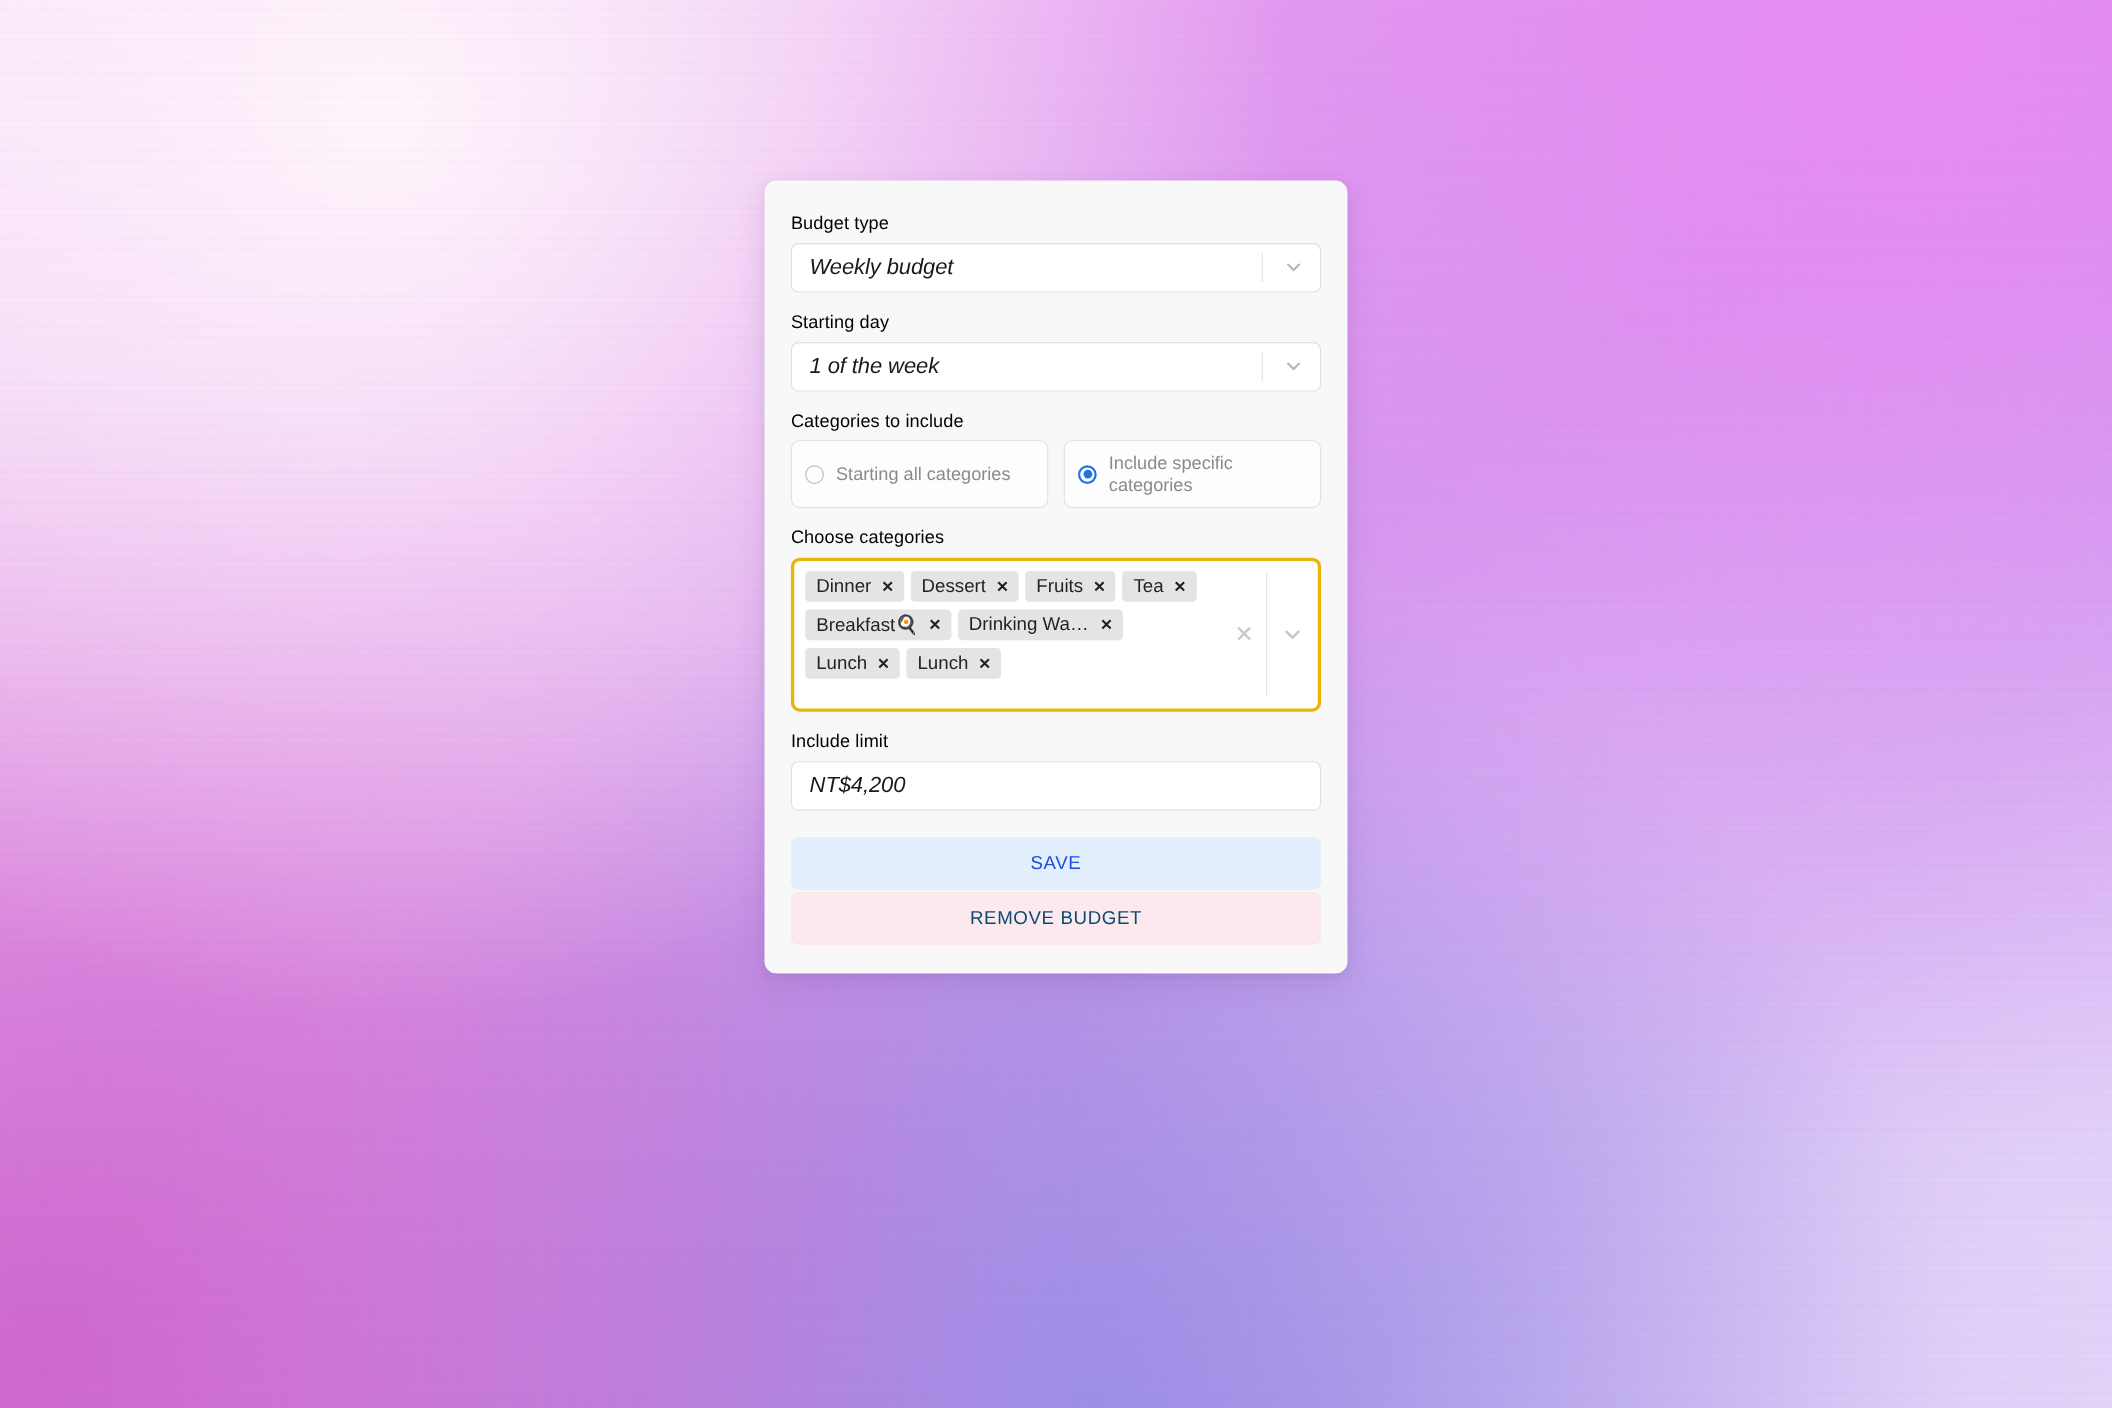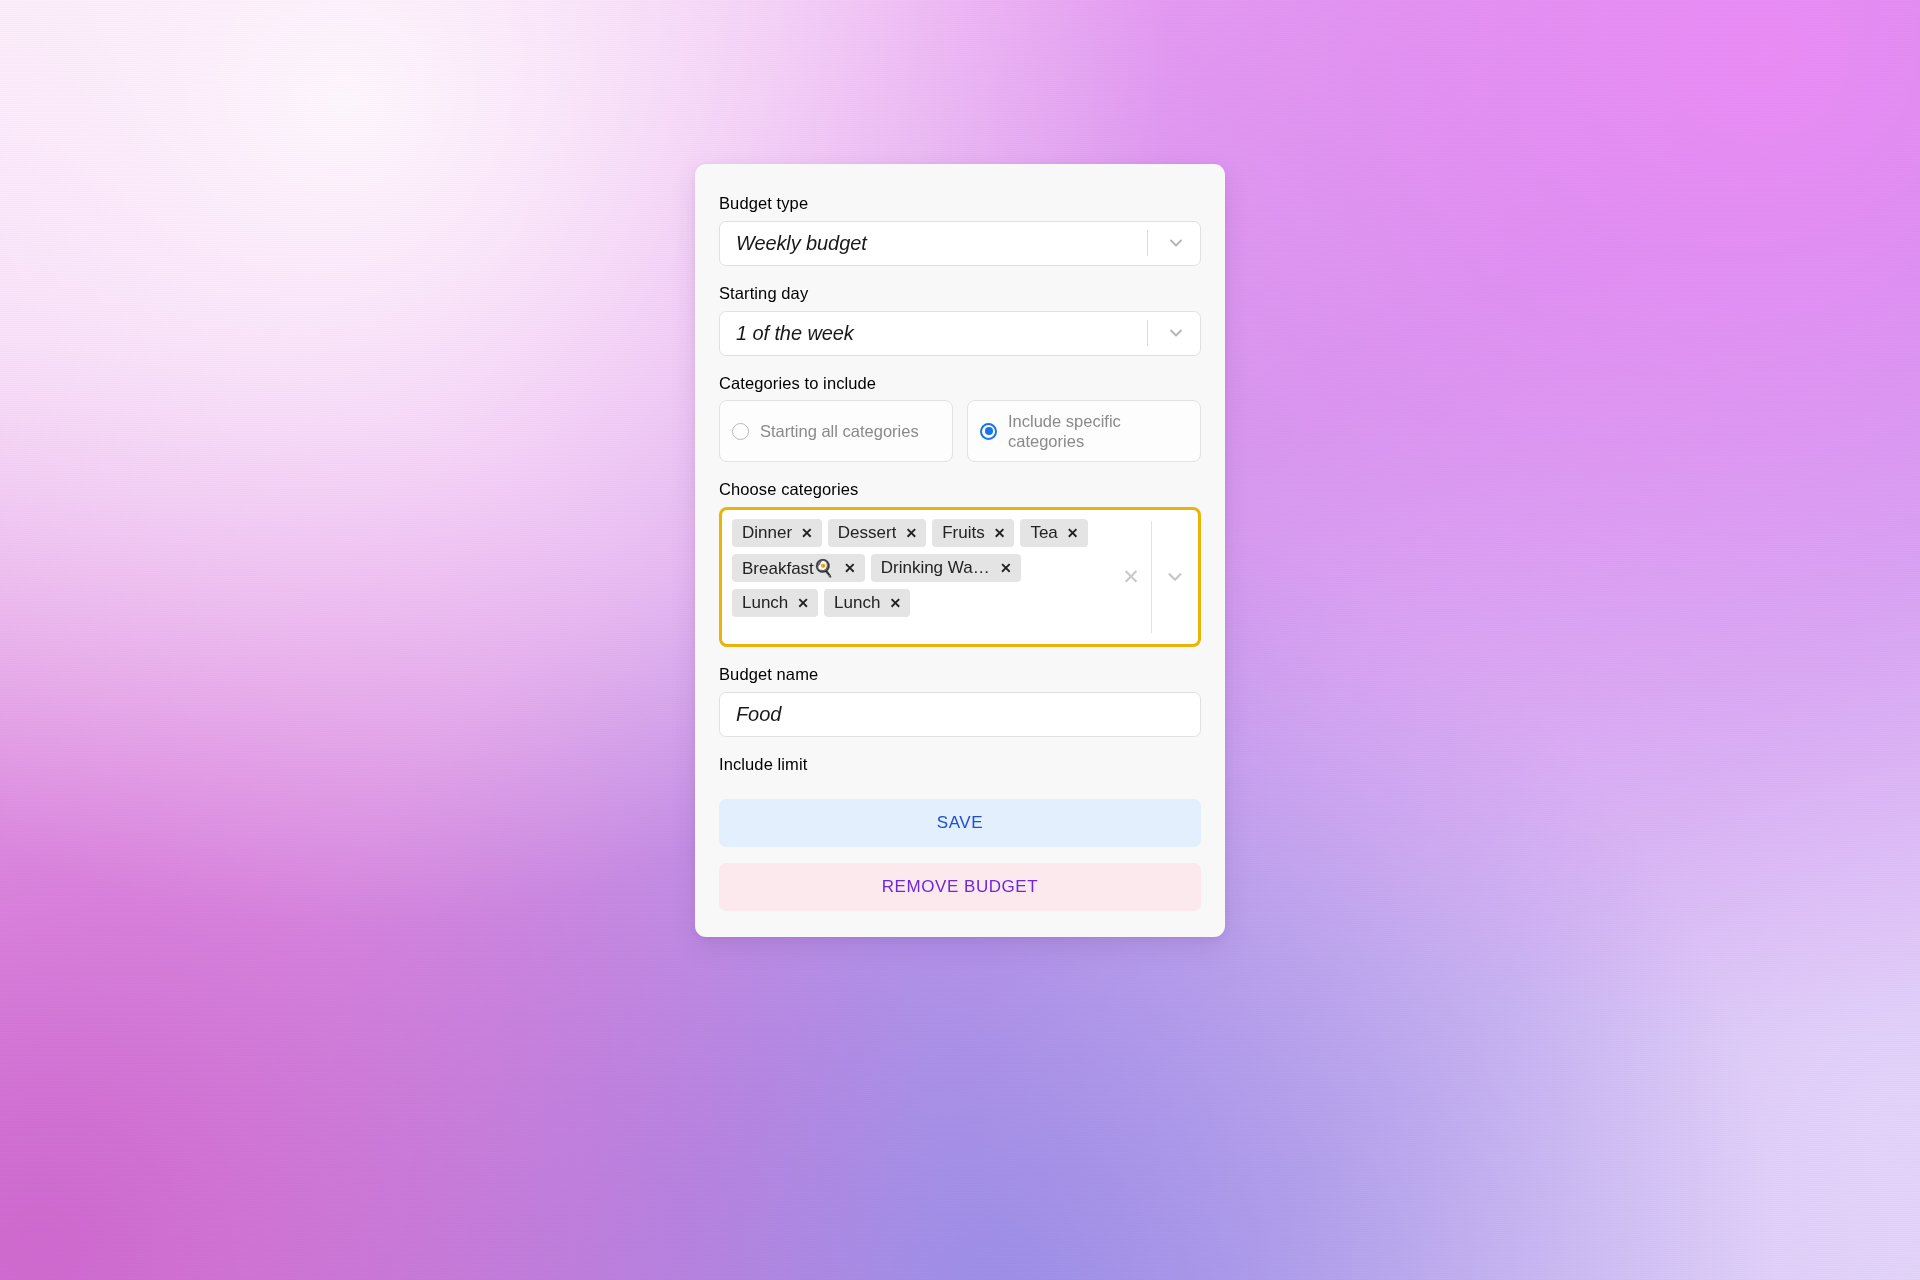--- a/index.html
+++ b/index.html
@@ -208,21 +208,21 @@
     align-items: center;
     justify-content: center;
     font-size: 17px;
     letter-spacing: 0.55px;
     cursor: pointer;
     border: none;
     width: 100%;
     font-family: "Liberation Sans", sans-serif;
   }
   .btn-save   { background: #e3effc; color: #1d4ed8; margin-top: 24px; }
-  .btn-remove { background: #fce9ee; color: #6d28d9; margin-top: 16px; }
+  .btn-remove { background: #fce9ee; color: #0c4a6e; margin-top: 2px; }
 </style>
 </head>
 <body>
 
 <div id="backdrop"></div>
 <div id="grain"></div>
 
 <div id="card">
 
   <div class="group">
@@ -307,27 +307,24 @@
         <span class="ms-divider"></span>
         <span class="ms-chev">
           <svg width="22" height="22" viewBox="0 0 20 20">
               <path d="M5 7.5 L10 12.5 L15 7.5" fill="none" stroke="#c6c6c6" stroke-width="2" stroke-linecap="round" stroke-linejoin="round"></path>
             </svg>
         </span>
       </div>
     </div>
   </div>
 
-  <div class="group">
-    <div class="field-label">Budget name</div>
+
+  <div class="group">
+    <div class="field-label">Include limit</div>
     <div class="control">
-      <span class="value">Food</span>
-    </div>
-  </div>
-
-  <div class="group">
-    <div class="field-label">Include limit</div>
+      <span class="value">NT$4,200</span>
+    </div>
   </div>
 
   <button class="btn btn-save">SAVE</button>
   <button class="btn btn-remove">REMOVE BUDGET</button>
 
 </div>
 
 </body></html>

